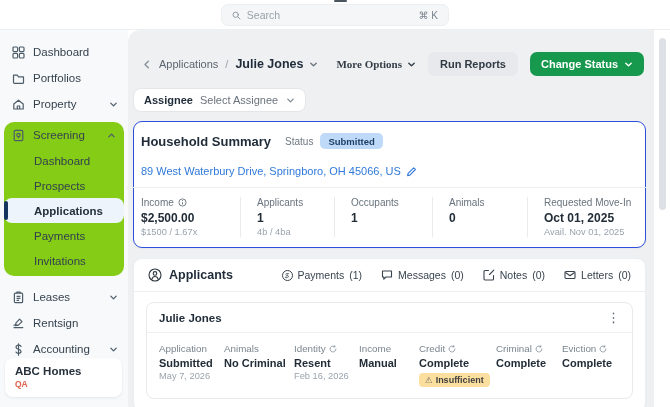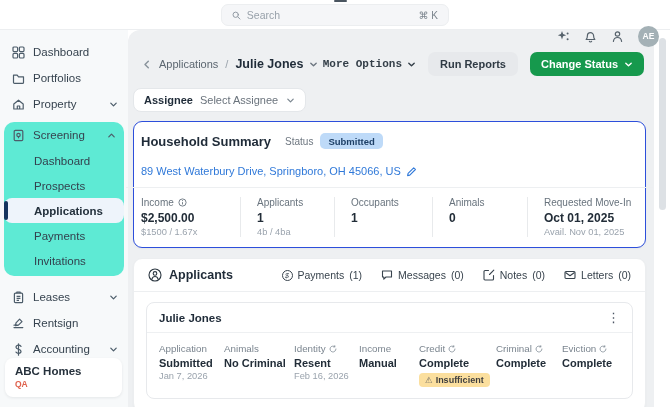--- a/index.html
+++ b/index.html
@@ -29,21 +29,21 @@
   .tb-btn { background:none; border:none; padding:0; cursor:pointer; color:#56626c; }
   .avatar { width:21px; height:21px; border-radius:50%; background:#a4b1b6; color:#fff;
     font-size:8.5px; font-weight:700; display:flex; align-items:center; justify-content:center; cursor:pointer; }
 
   
   .sidebar { position:absolute; top:30px; left:0; width:128px; bottom:0; background:#f7f9fa; padding-top:9px; }
   .nav-item { display:flex; align-items:center; gap:8px; height:26px; padding:0 10px 0 12px;
     font-size:11.5px; color:#36434f; cursor:pointer; }
   .nav-item svg { flex:none; color:#4d5d6a; }
   .nav-chevron { margin-left:auto; color:#7c8791; }
-  .screen-group { background:#5eead4; border-radius:10px; margin:5px 4px; padding-bottom:3px; }
+  .screen-group { background:#84cc16; border-radius:10px; margin:5px 4px; padding-bottom:3px; }
   .screen-group > .nav-item { padding-left:8px; padding-right:8px; }
   .sub-item { height:25px; display:flex; align-items:center; padding-left:30px; font-size:11.5px;
     color:#33414e; position:relative; cursor:pointer; }
   .sub-item.active { background:#eef4fb; border-radius:8px; font-weight:700; color:#24313d; }
   .active-bar { position:absolute; left:0; top:3px; bottom:3px; width:4px; border-radius:3px; background:#16345e; }
   .account-card { position:absolute; left:5px; right:6px; bottom:10px; background:#fff; border-radius:8px;
     padding:7px 10px 8px; box-shadow:0 1px 3px rgba(16,24,40,.08); cursor:pointer; }
   .acct-name { font-size:11.5px; font-weight:700; color:#26313c; }
   .acct-env { font-size:8.5px; font-weight:700; color:#df604b; margin-top:2px; }
 
@@ -51,21 +51,21 @@
   .main { position:absolute; top:30px; left:128px; right:16px; bottom:0; background:#eef0f2;
     border-radius:12px 0 0 0; padding:0 8px 0 5px; }
   .crumb-row { display:flex; align-items:center; margin:22px 2px 0 9px; }
   .crumb-back { color:#8a949d; margin-right:7px; cursor:pointer; }
   .crumb-parent { font-size:11px; color:#5b6670; cursor:pointer; }
   .crumb-sep { font-size:11px; color:#9aa3ac; margin:0 7px; }
   .crumb-current { font-size:12.5px; font-weight:700; color:#1f2b38; cursor:pointer; }
   .crumb-caret { color:#6c7680; margin-left:6px; }
   .crumb-actions { margin-left:auto; display:flex; align-items:center; gap:12px; }
   .more-options { display:flex; align-items:center; gap:5px; background:none; border:none; cursor:pointer;
-    font-size:11px; font-weight:700; color:#333e48; font-family:Liberation Mono, monospace; }
+    font-size:11px; font-weight:700; color:#333e48; font-family:Liberation Serif, serif; }
   .btn-gray { background:#e7e9ec; border:none; border-radius:7px; padding:6px 12px; font-size:11px;
     font-weight:700; color:#2f3a44; cursor:pointer; font-family:inherit; }
   .btn-green { background:#16994d; border:none; border-radius:7px; padding:6px 11px; font-size:11px;
     font-weight:700; color:#fff; cursor:pointer; display:flex; align-items:center; gap:6px; font-family:Liberation Sans, sans-serif; }
 
   .assignee { display:inline-flex; align-items:center; gap:5px; background:#fff; border:1px solid #e4e7ea;
     border-radius:8px; padding:5px 10px; margin:12px 0 0 0; font-size:11px; cursor:pointer; }
   .assignee-label { font-weight:700; color:#1f2b38; }
   .assignee-value { color:#6a737c; margin-left:2px; }
   .assignee .nav-chevron { margin-left:3px; }
@@ -136,44 +136,20 @@
     <span class="logo-text">rentvine</span>
   </div>
   <div class="search">
     <svg width="11" height="11" viewBox="0 0 12 12" fill="none" stroke="currentColor" stroke-width="1.3" stroke-linecap="round">
       <circle cx="5" cy="5" r="3.6"></circle>
         <line x1="8" y1="8" x2="10.8" y2="10.8"></line>
     </svg>
     <input type="text" placeholder="Search" style="">
     <span class="kbd">⌘ K</span>
   </div>
-  <div class="tb-right">
-    <button class="tb-btn">
-      <svg width="13" height="13" viewBox="0 0 13 13" fill="currentColor">
-        <path d="M5 1 L6.1 4.1 L9.2 5.2 L6.1 6.3 L5 9.4 L3.9 6.3 L0.8 5.2 L3.9 4.1 Z"></path>
-        <circle cx="10.6" cy="3.4" r="1"></circle>
-          <circle cx="10.6" cy="9.2" r="1"></circle>
-      </svg>
-    </button>
-    <button class="tb-btn">
-      <svg width="13" height="13" viewBox="0 0 13 13" fill="none" stroke="currentColor" stroke-width="1.2" stroke-linecap="round" stroke-linejoin="round">
-        <path d="M2.2 9.5 h8.6 c-1-.9-1.2-2-1.2-3.7 a3.1 3.1 0 1 0-6.2 0 c0 1.7-.2 2.8-1.2 3.7 z"></path>
-        <path d="M5.4 11.3 a1.2 1.2 0 0 0 2.2 0"></path>
-      </svg>
-    </button>
-    <button class="tb-btn">
-      <svg width="13" height="13" viewBox="0 0 13 13" fill="none" stroke="currentColor" stroke-width="1.2" stroke-linecap="round" stroke-linejoin="round">
-        <circle cx="6.5" cy="4" r="2.2"></circle>
-        <path d="M2.4 11.3 c.4-2.6 2-3.8 4.1-3.8 s3.7 1.2 4.1 3.8"></path>
-      </svg>
-    </button>
-    <div class="avatar">
-      <span>AE</span>
-    </div>
-  </div>
 </header>
 
 <nav class="sidebar">
   <div class="nav-item">
     <svg width="13" height="13" viewBox="0 0 13 13" fill="none" stroke="currentColor" stroke-width="1.2">
       <rect x="1" y="1" width="4.6" height="4.6" rx="1"></rect>
         <rect x="7.4" y="1" width="4.6" height="4.6" rx="1"></rect>
       <rect x="1" y="7.4" width="4.6" height="4.6" rx="1"></rect>
         <rect x="7.4" y="7.4" width="4.6" height="4.6" rx="1"></rect>
     </svg>
@@ -396,21 +372,21 @@
       <div class="name-row">
         <span class="name">Julie Jones</span>
         <button class="kebab">⋮</button>
       </div>
       <div class="name-divider"></div>
       <div class="checks">
         <div class="checks-row">
           <div class="check c1">
             <div class="check-label">Application</div>
             <div class="check-value">Submitted</div>
-            <div class="check-sub">Jan 7, 2026</div>
+            <div class="check-sub">May 7, 2026</div>
           </div>
           <div class="check c2">
             <div class="check-label">Animals</div>
             <div class="check-value">No Criminal</div>
           </div>
           <div class="check c3">
             <div class="check-label">
               <span>Identity</span>
               <svg width="8" height="8" viewBox="0 0 10 10" fill="none" stroke="currentColor" stroke-width="1.1" stroke-linecap="round" stroke-linejoin="round">
                 <path d="M8.7 5 A3.7 3.7 0 1 1 7.3 2.1"></path>

